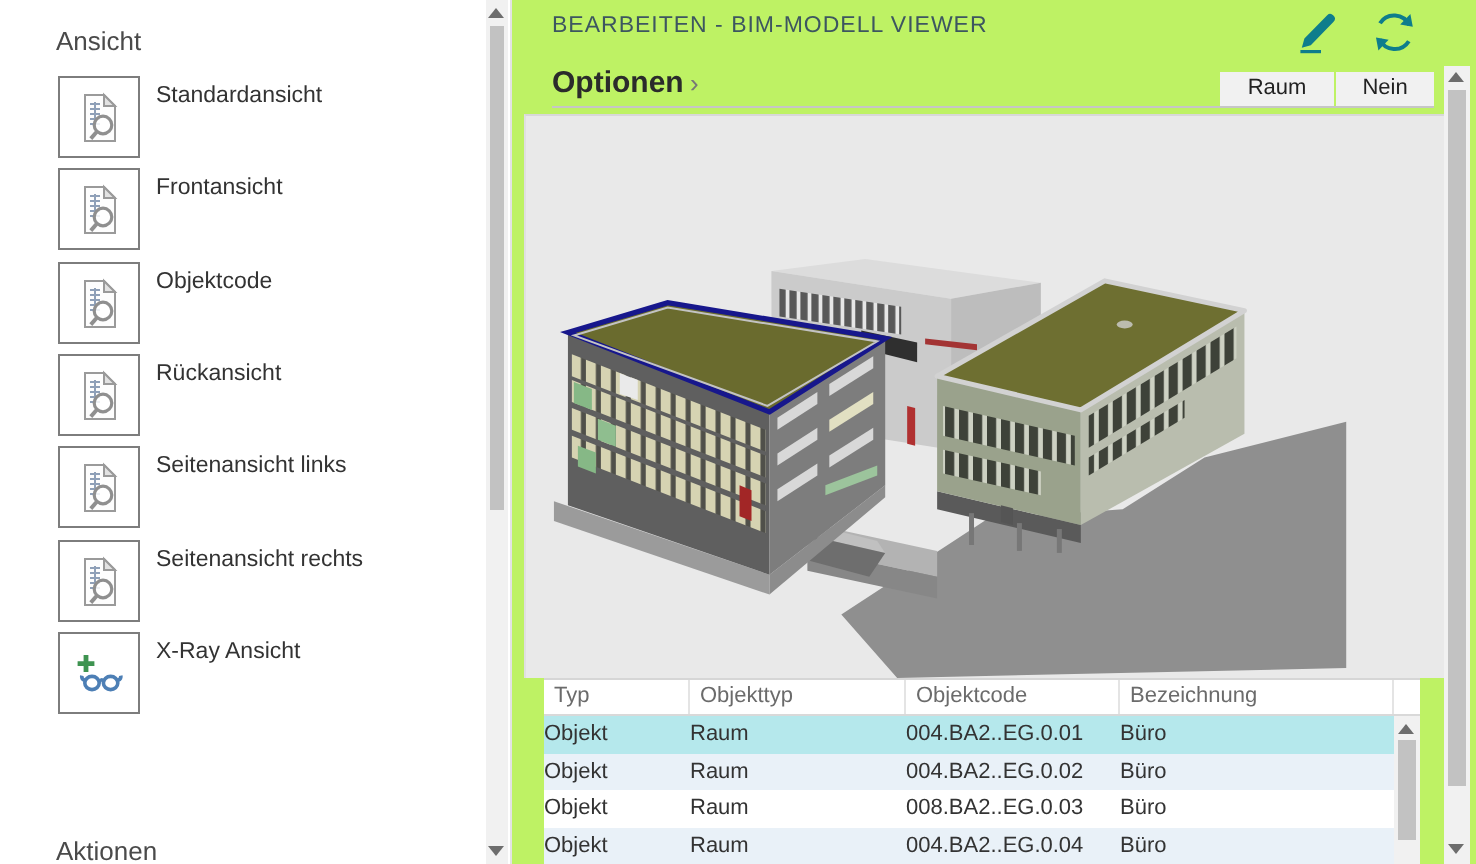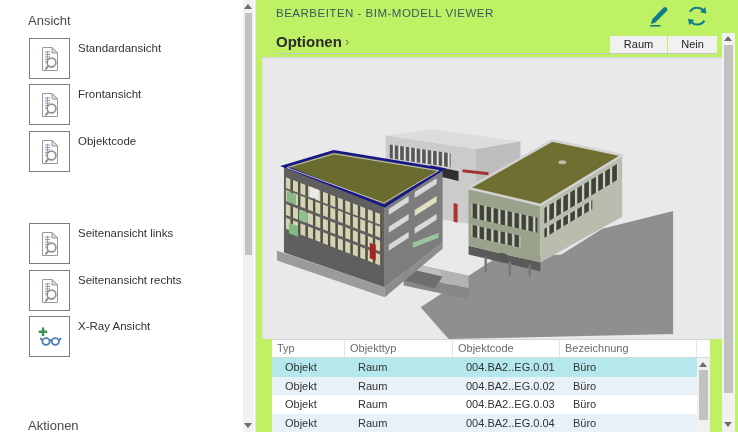--- a/index.html
+++ b/index.html
@@ -41,21 +41,21 @@
               border-top:1px solid #d8d8d8; border-left:1px solid #e0e0e0; }
   .viewport svg { display:block; width:100%; height:100%; }
 
   
   .tbl { position:absolute; left:272px; top:339px; width:438px; height:93px; border-top:1px solid #d6d6d6; background:#fff; }
   .thead { position:absolute; left:0; top:0; width:438px; height:18px; background:#fff; border-bottom:1px solid #d9d9d9; }
   .th { position:absolute; top:0; height:17px; line-height:17px; font-size:11px; color:#6b6b6b;
         padding-left:5px; border-right:1px solid #e4e4e4; cursor:pointer; }
   .trow { position:absolute; left:0; width:425px; height:18.5px; cursor:pointer; }
   .td { position:absolute; top:0; height:18.5px; line-height:18.5px; font-size:11px; color:#333;
-        padding-left:5px; overflow:hidden; white-space:nowrap;margin-left:8px; }
+        overflow:hidden; white-space:nowrap; }
   .c1 { left:0;     width:73px;  }
   .c2 { left:73px;  width:108px; }
   .c3 { left:181px; width:107px; }
   .c4 { left:288px; width:137px; }
 </style>
 </head>
 <body>
 
 <div class="app">
 
@@ -96,20 +96,34 @@
             <path d="M4.5 1.5 H14 L19.5 7 V24.5 H4.5 Z" fill="#fdfdfd" stroke="#9a9a9a"></path>
             <path d="M14 1.5 V7 H19.5 Z" fill="#e2e2e2" stroke="#9a9a9a"></path>
             <g stroke="#8fa0b8" stroke-width="1" fill="none">
               <path d="M7 6 H12 M7 8.5 H12 M7 11 H12 M7 13.5 H12 M7 16 H12 M9.5 5 V17"></path>
             </g>
             <circle cx="13.5" cy="16.5" r="4.4" fill="#ffffff" fill-opacity="0.85" stroke="#8f8f8f" stroke-width="1.6"></circle>
             <path d="M10.4 19.9 L7.4 23.3" stroke="#8f8f8f" stroke-width="2"></path>
           </svg>
       </span>
       <span class="side-label">Objektcode</span>
+    </div>
+    <div class="side-item" style="top:177px">
+      <span class="icon-btn">
+        <svg width="24" height="26" viewBox="0 0 24 26">
+            <path d="M4.5 1.5 H14 L19.5 7 V24.5 H4.5 Z" fill="#fdfdfd" stroke="#9a9a9a"></path>
+            <path d="M14 1.5 V7 H19.5 Z" fill="#e2e2e2" stroke="#9a9a9a"></path>
+            <g stroke="#8fa0b8" stroke-width="1" fill="none">
+              <path d="M7 6 H12 M7 8.5 H12 M7 11 H12 M7 13.5 H12 M7 16 H12 M9.5 5 V17"></path>
+            </g>
+            <circle cx="13.5" cy="16.5" r="4.4" fill="#ffffff" fill-opacity="0.85" stroke="#8f8f8f" stroke-width="1.6"></circle>
+            <path d="M10.4 19.9 L7.4 23.3" stroke="#8f8f8f" stroke-width="2"></path>
+          </svg>
+      </span>
+      <span class="side-label">Rückansicht</span>
     </div>
     <div class="side-item" style="top:223px">
       <span class="icon-btn">
         <svg width="24" height="26" viewBox="0 0 24 26">
             <path d="M4.5 1.5 H14 L19.5 7 V24.5 H4.5 Z" fill="#fdfdfd" stroke="#9a9a9a"></path>
             <path d="M14 1.5 V7 H19.5 Z" fill="#e2e2e2" stroke="#9a9a9a"></path>
             <g stroke="#8fa0b8" stroke-width="1" fill="none">
               <path d="M7 6 H12 M7 8.5 H12 M7 11 H12 M7 13.5 H12 M7 16 H12 M9.5 5 V17"></path>
             </g>
             <circle cx="13.5" cy="16.5" r="4.4" fill="#ffffff" fill-opacity="0.85" stroke="#8f8f8f" stroke-width="1.6"></circle>
@@ -278,21 +292,21 @@
     </div>
     <div class="trow" style="top:36.5px; background:#e9f1f8;">
       <div class="td c1">Objekt</div>
       <div class="td c2">Raum</div>
       <div class="td c3">004.BA2..EG.0.02</div>
       <div class="td c4">Büro</div>
     </div>
     <div class="trow" style="top:55px; background:#ffffff;">
       <div class="td c1">Objekt</div>
       <div class="td c2">Raum</div>
-      <div class="td c3">004.BA2..EG.0.03</div>
+      <div class="td c3">008.BA2..EG.0.03</div>
       <div class="td c4">Büro</div>
     </div>
     <div class="trow" style="top:73.5px; background:#e9f1f8;">
       <div class="td c1">Objekt</div>
       <div class="td c2">Raum</div>
       <div class="td c3">004.BA2..EG.0.04</div>
       <div class="td c4">Büro</div>
     </div>
 
     <div class="vscroll" style="left:425px; top:18px; width:13px; height:75px;">

